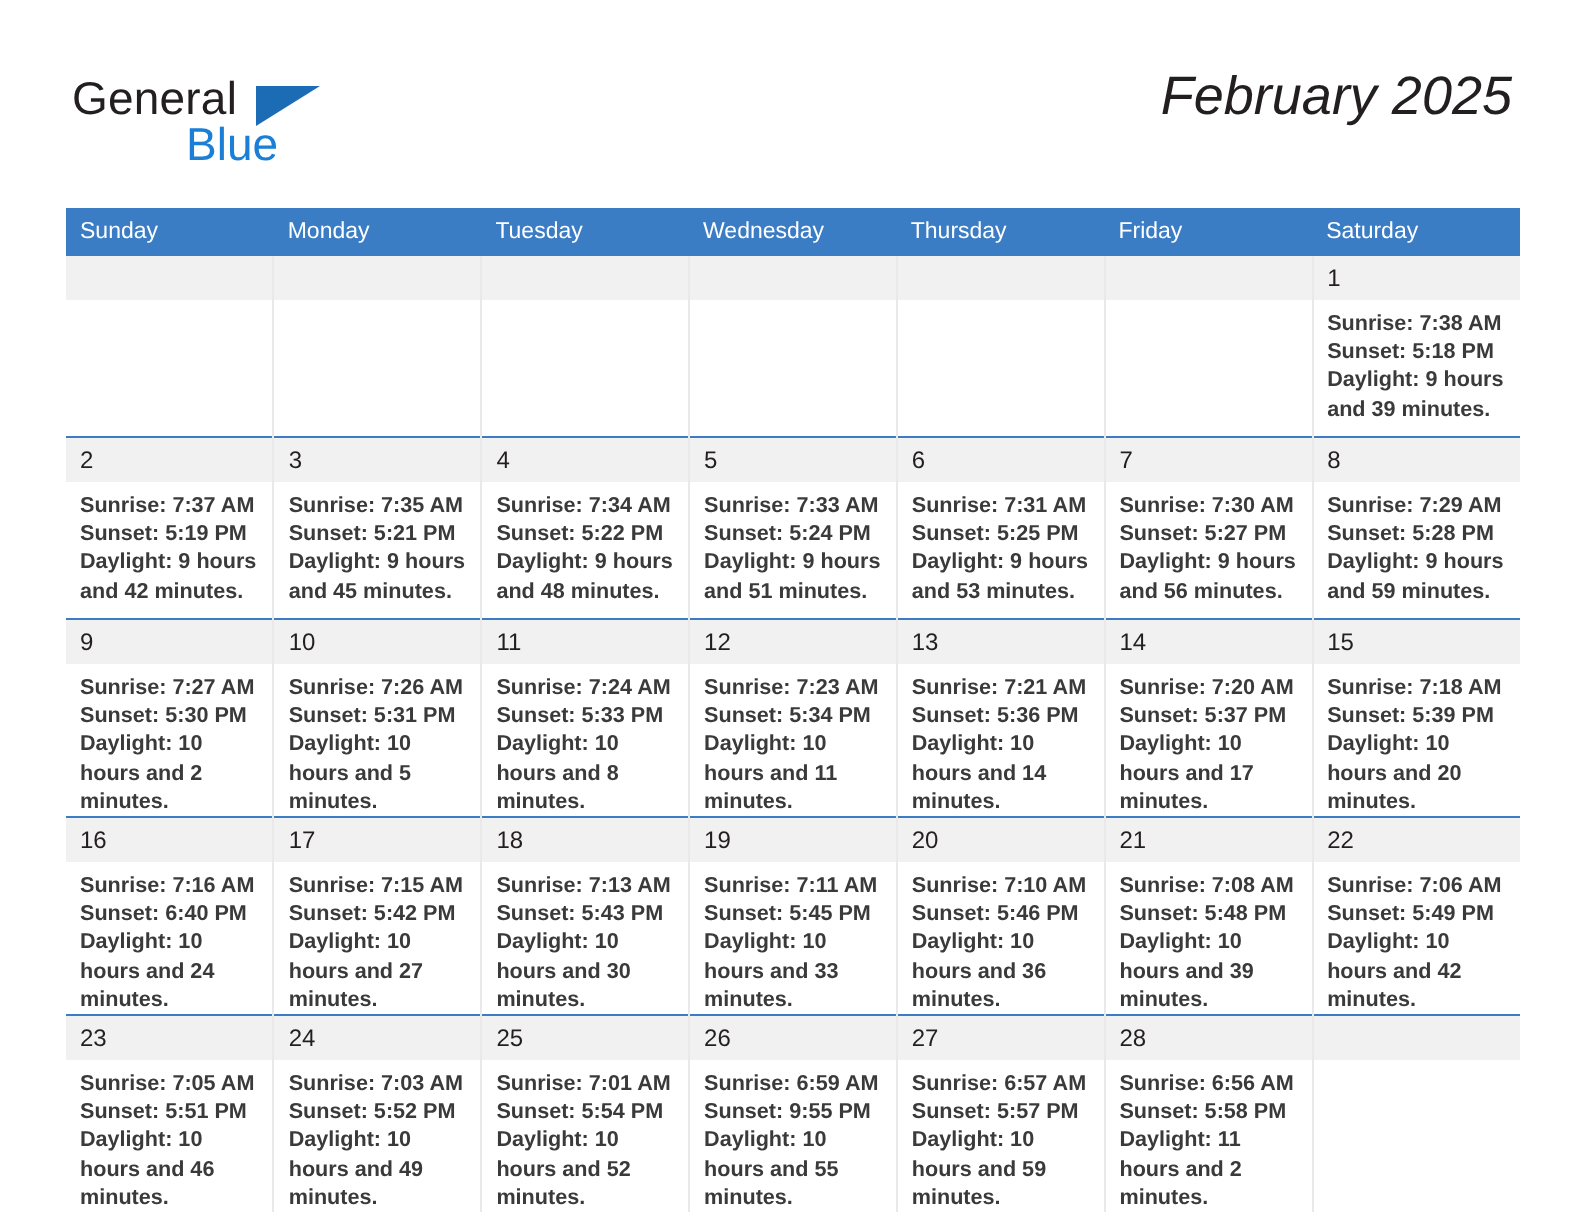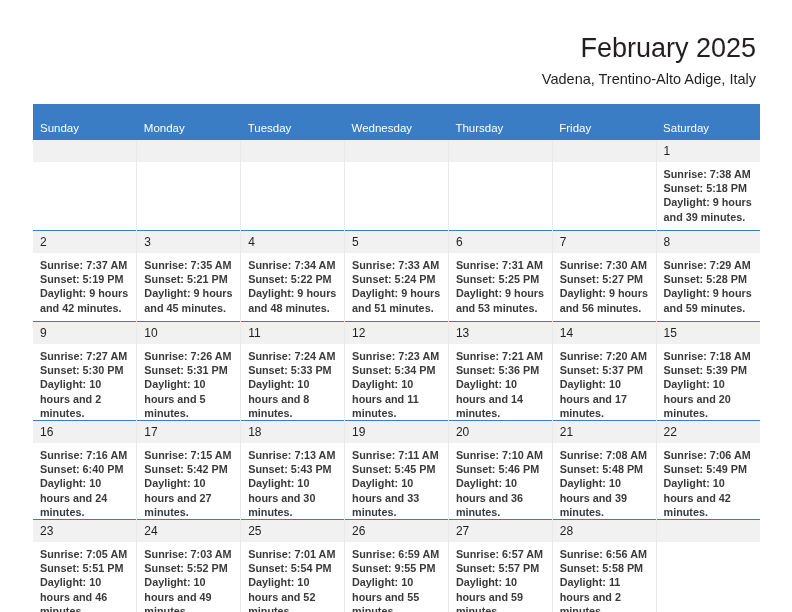--- a/index.html
+++ b/index.html
@@ -63,20 +63,21 @@
     color: #1c7fd6;
     line-height: 26px;
     font-family: "Liberation Sans", sans-serif;
   }
 
   .title-wrap {
     position: absolute;
     right: 36px;
     top: 32px;
     text-align: right;
+    font-style: italic;
   }
   .cal-title {
     font-size: 27px;
     color: #231f20;
     line-height: 32px;
     white-space: nowrap;
   }
   .cal-subtitle {
     margin-top: 6px;
     font-size: 14.5px;
@@ -93,21 +94,21 @@
     width: 727px;
     border-collapse: collapse;
     table-layout: fixed;
   }
   .cal th {
     background: #3b7dc4;
     color: #ffffff;
     font-size: 11.5px;
     font-weight: normal;
     text-align: left;
-    padding: 18px 0 6px 7px;
+    padding: 6px 0 6px 7px;
     height: 12px;
     border: none;
   }
   .cal td {
     vertical-align: top;
     padding: 0;
     height: 90px;
     border-left: 1px solid #e9e9e9;
     border-top: 1px solid #3b7dc4;
     background: #ffffff;
@@ -144,24 +145,28 @@
     white-space: normal;
   }
 </style>
 </head>
 <body>
 
 <div class="page">
 
   <div class="top">
 
+    <div class="brand">
+      <span class="brand-general">General</span>
+      <span class="brand-tri"></span>
+      <span class="brand-blue">Blue</span>
+    </div>
 
     <div class="title-wrap">
       <div class="cal-title">February 2025</div>
-      <div class="cal-subtitle">Vadena, Trentino-Alto Adige, Italy</div>
     </div>
 
   </div>
 
   <table class="cal">
     <thead>
       <tr id="weekday-row">
           <th>Sunday</th>
           <th>Monday</th>
           <th>Tuesday</th>

